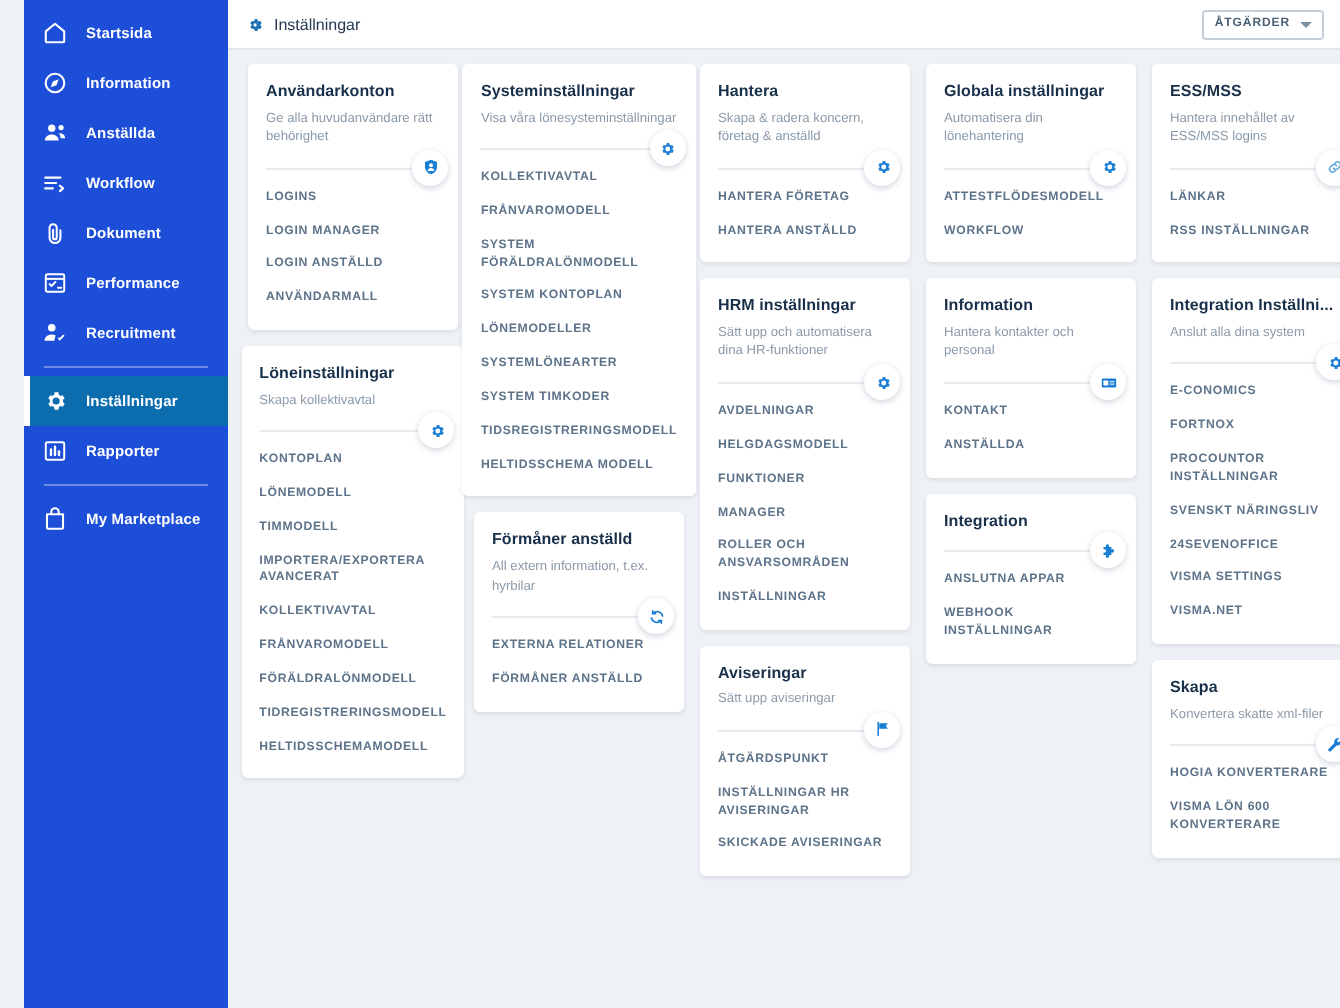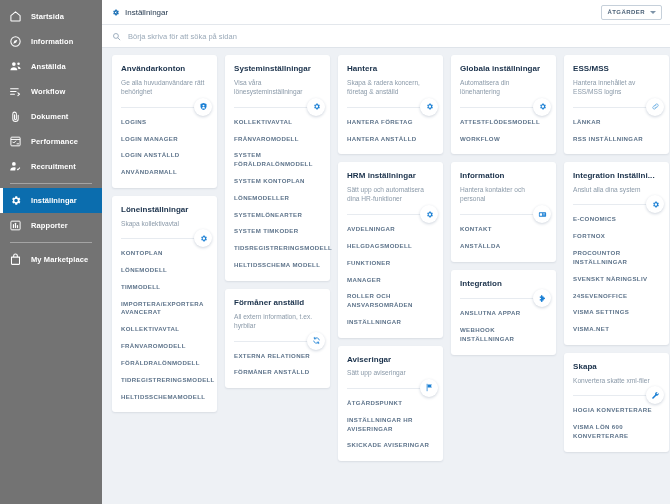--- a/index.html
+++ b/index.html
@@ -7,24 +7,25 @@
     width: 670px; height: 504px;
     font-family: "Liberation Sans", sans-serif;
     background: #eef1f5;
     overflow: hidden;
   }
   .app { display: flex; width: 670px; height: 504px; }
 
   
   .sidebar {
     width: 102px; height: 504px;
-    background: #737373;
+    background: #1d4ed8;
     flex: 0 0 102px;
     padding-top: 4px;
     position: relative;
+    margin-left: 12px;
   }
   .nav-item {
     display: flex; align-items: center;
     height: 25px;
     padding-left: 9px;
     gap: 9px;
     color: #ffffff;
     cursor: pointer;
     position: relative;
   }
@@ -101,21 +102,21 @@
 
   
   .board {
     flex: 1;
     padding: 7px 0 0 10px;
     display: flex;
     gap: 8px;
     align-items: flex-start;
     overflow: hidden;
   }
-  .column { width: 105px; flex: 0 0 105px; display: flex; flex-direction: column; gap: 8px; }
+  .column { width: 105px; flex: 0 0 105px; display: flex; flex-direction: column; gap: 8px; align-items: center; }
 
   .card {
     background: #ffffff;
     border-radius: 3px;
     box-shadow: 0 1px 2px rgba(25,50,80,.10);
     padding: 9px 9px 11px 9px;
     position: relative;
   }
   .card-title {
     font-size: 8px; font-weight: bold; color: #19304a;
@@ -265,29 +266,20 @@
         </span>
         <span>Inställningar</span>
       </div>
       <div class="spacer"></div>
       <div class="actions-btn">
         <span class="lbl">ÅTGÄRDER</span>
         <span class="caret"></span>
       </div>
     </div>
 
-    <div class="searchbar">
-      <span>
-        <svg viewBox="0 0 24 24" fill="none" stroke="#8da0b2" stroke-width="2.2">
-            <circle cx="10.5" cy="10.5" r="6.5"></circle>
-            <line x1="15.6" y1="15.6" x2="21" y2="21" stroke-linecap="round"></line>
-          </svg>
-      </span>
-      <input class="search-input" type="text" placeholder="Börja skriva för att söka på sidan" style="">
-    </div>
 
     <div class="board" id="board">
         <div class="column">
           <div class="card">
             <div class="card-title">Användarkonton</div>
             <div class="card-sub">Ge alla huvudanvändare rätt behörighet</div>
             <div class="card-rule">
               <div class="badge">
                 <svg viewBox="0 0 24 24" fill="#1a7fd4">
                   <path d="M12 2.4l8 3v6.2c0 5-3.4 8.8-8 10-4.6-1.2-8-5-8-10V5.4z"></path>

